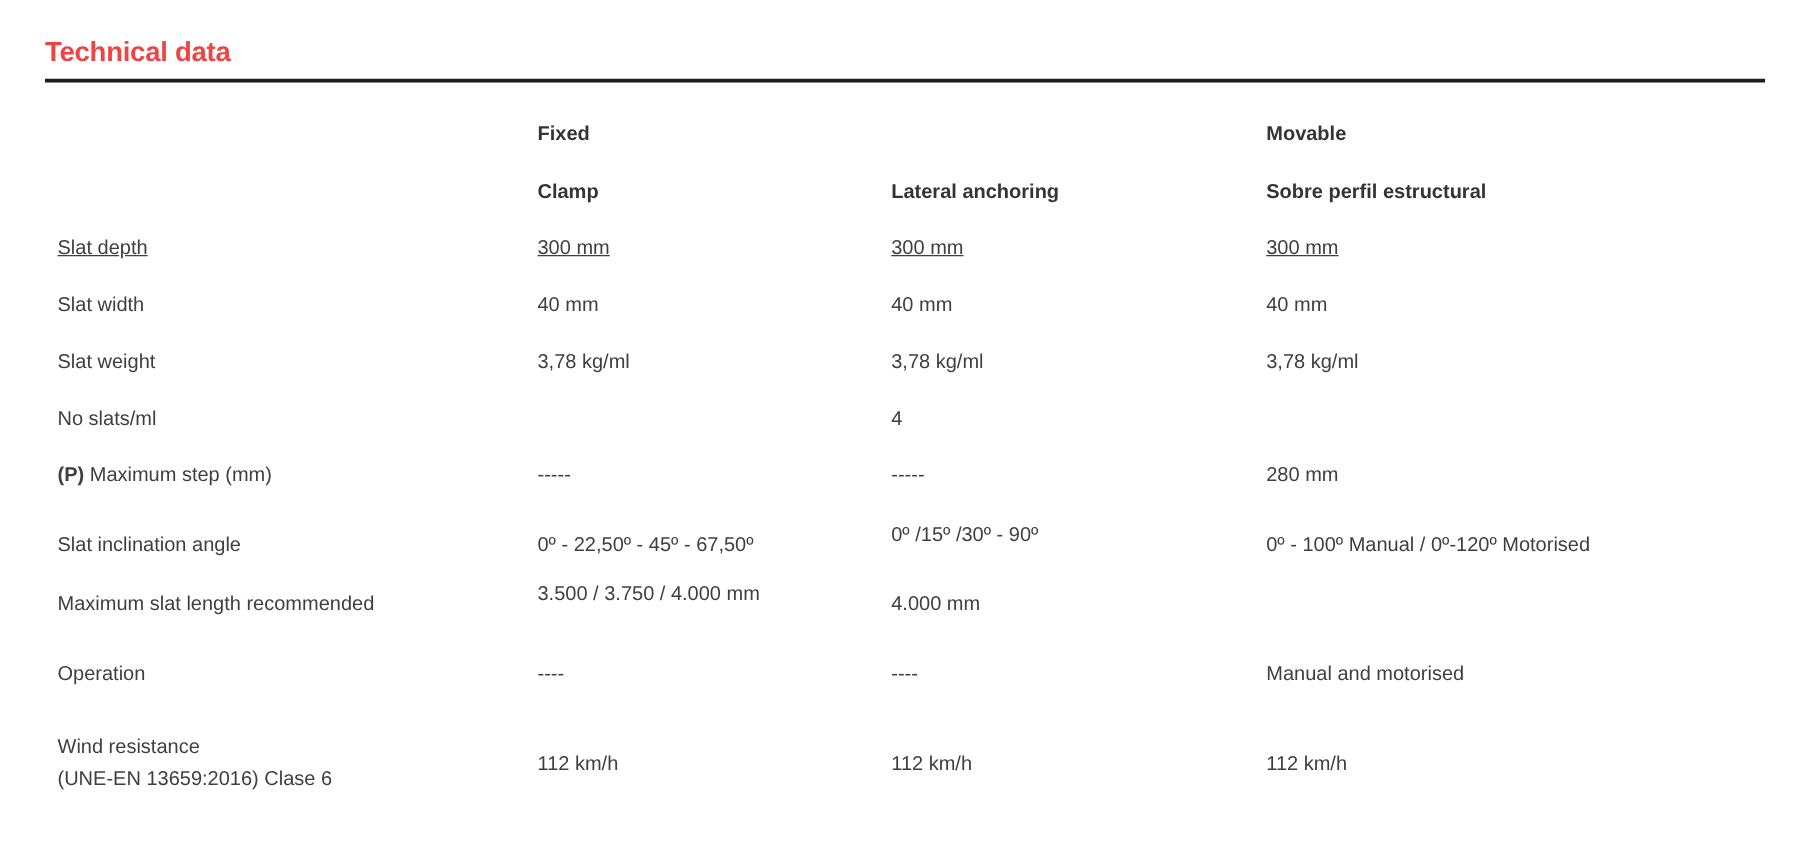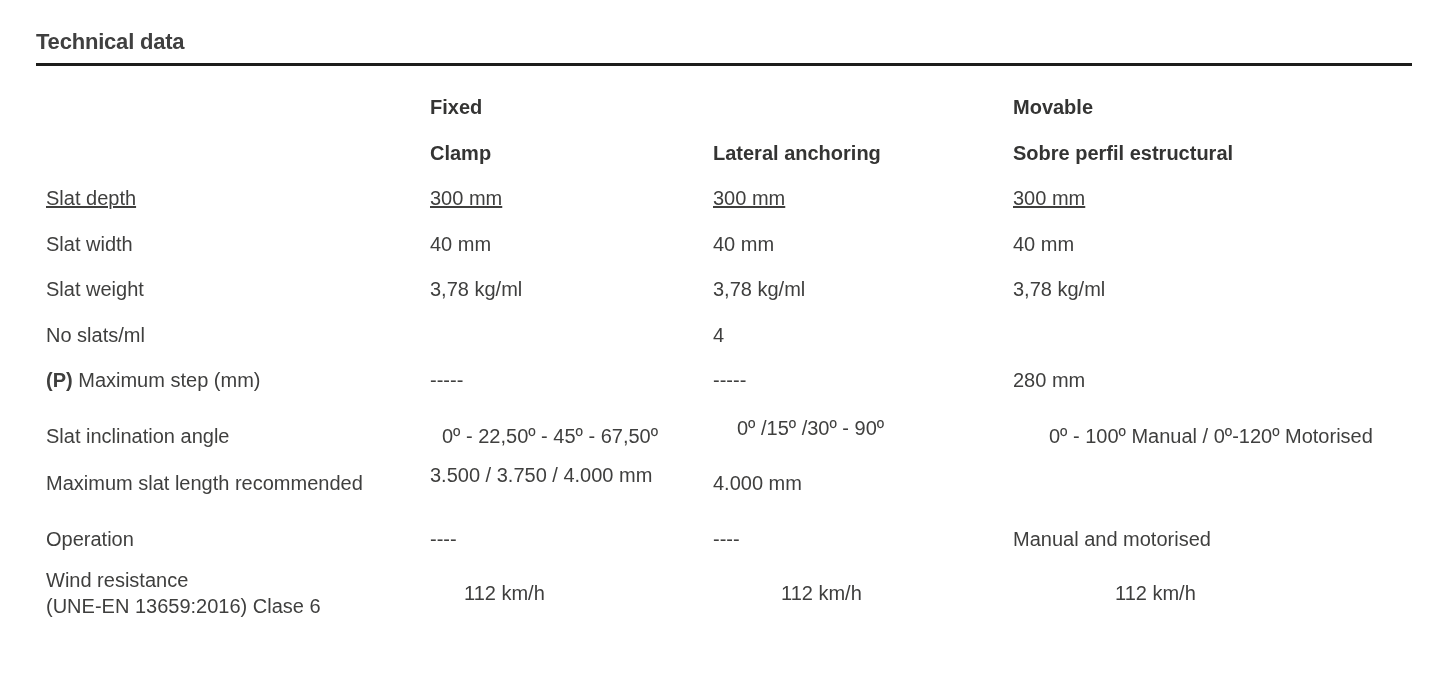--- a/index.html
+++ b/index.html
@@ -10,52 +10,52 @@
     color: #3f3f3e;
     overflow: hidden;
   }
   .content { margin: 0 36px; }
 
   .page-title {
     padding-top: 28px;
     font-size: 22px;
     line-height: 28px;
     font-weight: bold;
-    color: #404040;
+    color: #ef4444;
     letter-spacing: -0.2px;
   }
   .title-rule {
     margin-top: 7px;
     height: 3px;
     background: #1d1d1b;
     border: none;
   }
 
   .trow {
     display: grid;
     grid-template-columns: 394px 283px 300px 1fr;
-    font-size: 20px;
+    font-size: 16px;
     line-height: 19px;
   }
   .trow .cell { white-space: pre-line; }
   .trow .cell.label { padding-left: 10px; }
 
   .hdr { font-weight: bold; color: #343433; }
 
   .row-group-hdr { margin-top: 32px; }
   .row-col-hdr   { margin-top: 27px; }
   .r0 { margin-top: 26px; text-decoration: underline; }
   .r1 { margin-top: 27px; }
   .r2 { margin-top: 26px; }
   .r3 { margin-top: 27px; }
   .r4 { margin-top: 26px; }
-  .r5 { margin-top: 37px; gap: 12px; }
+  .r5 { margin-top: 37px; }
   .r6 { margin-top: 28px; }
   .r7 { margin-top: 37px; }
-  .r8 { margin-top: 18px; align-items: center; gap: 34px; }
+  .r8 { margin-top: 36px; align-items: center; }
   .r8 .cell.label { line-height: 26px; }
 
   .raise { position: relative; top: -8px; }
   .bold-prefix { font-weight: bold; }
 </style>
 </head>
 <body>
 
 <div class="content">
 

